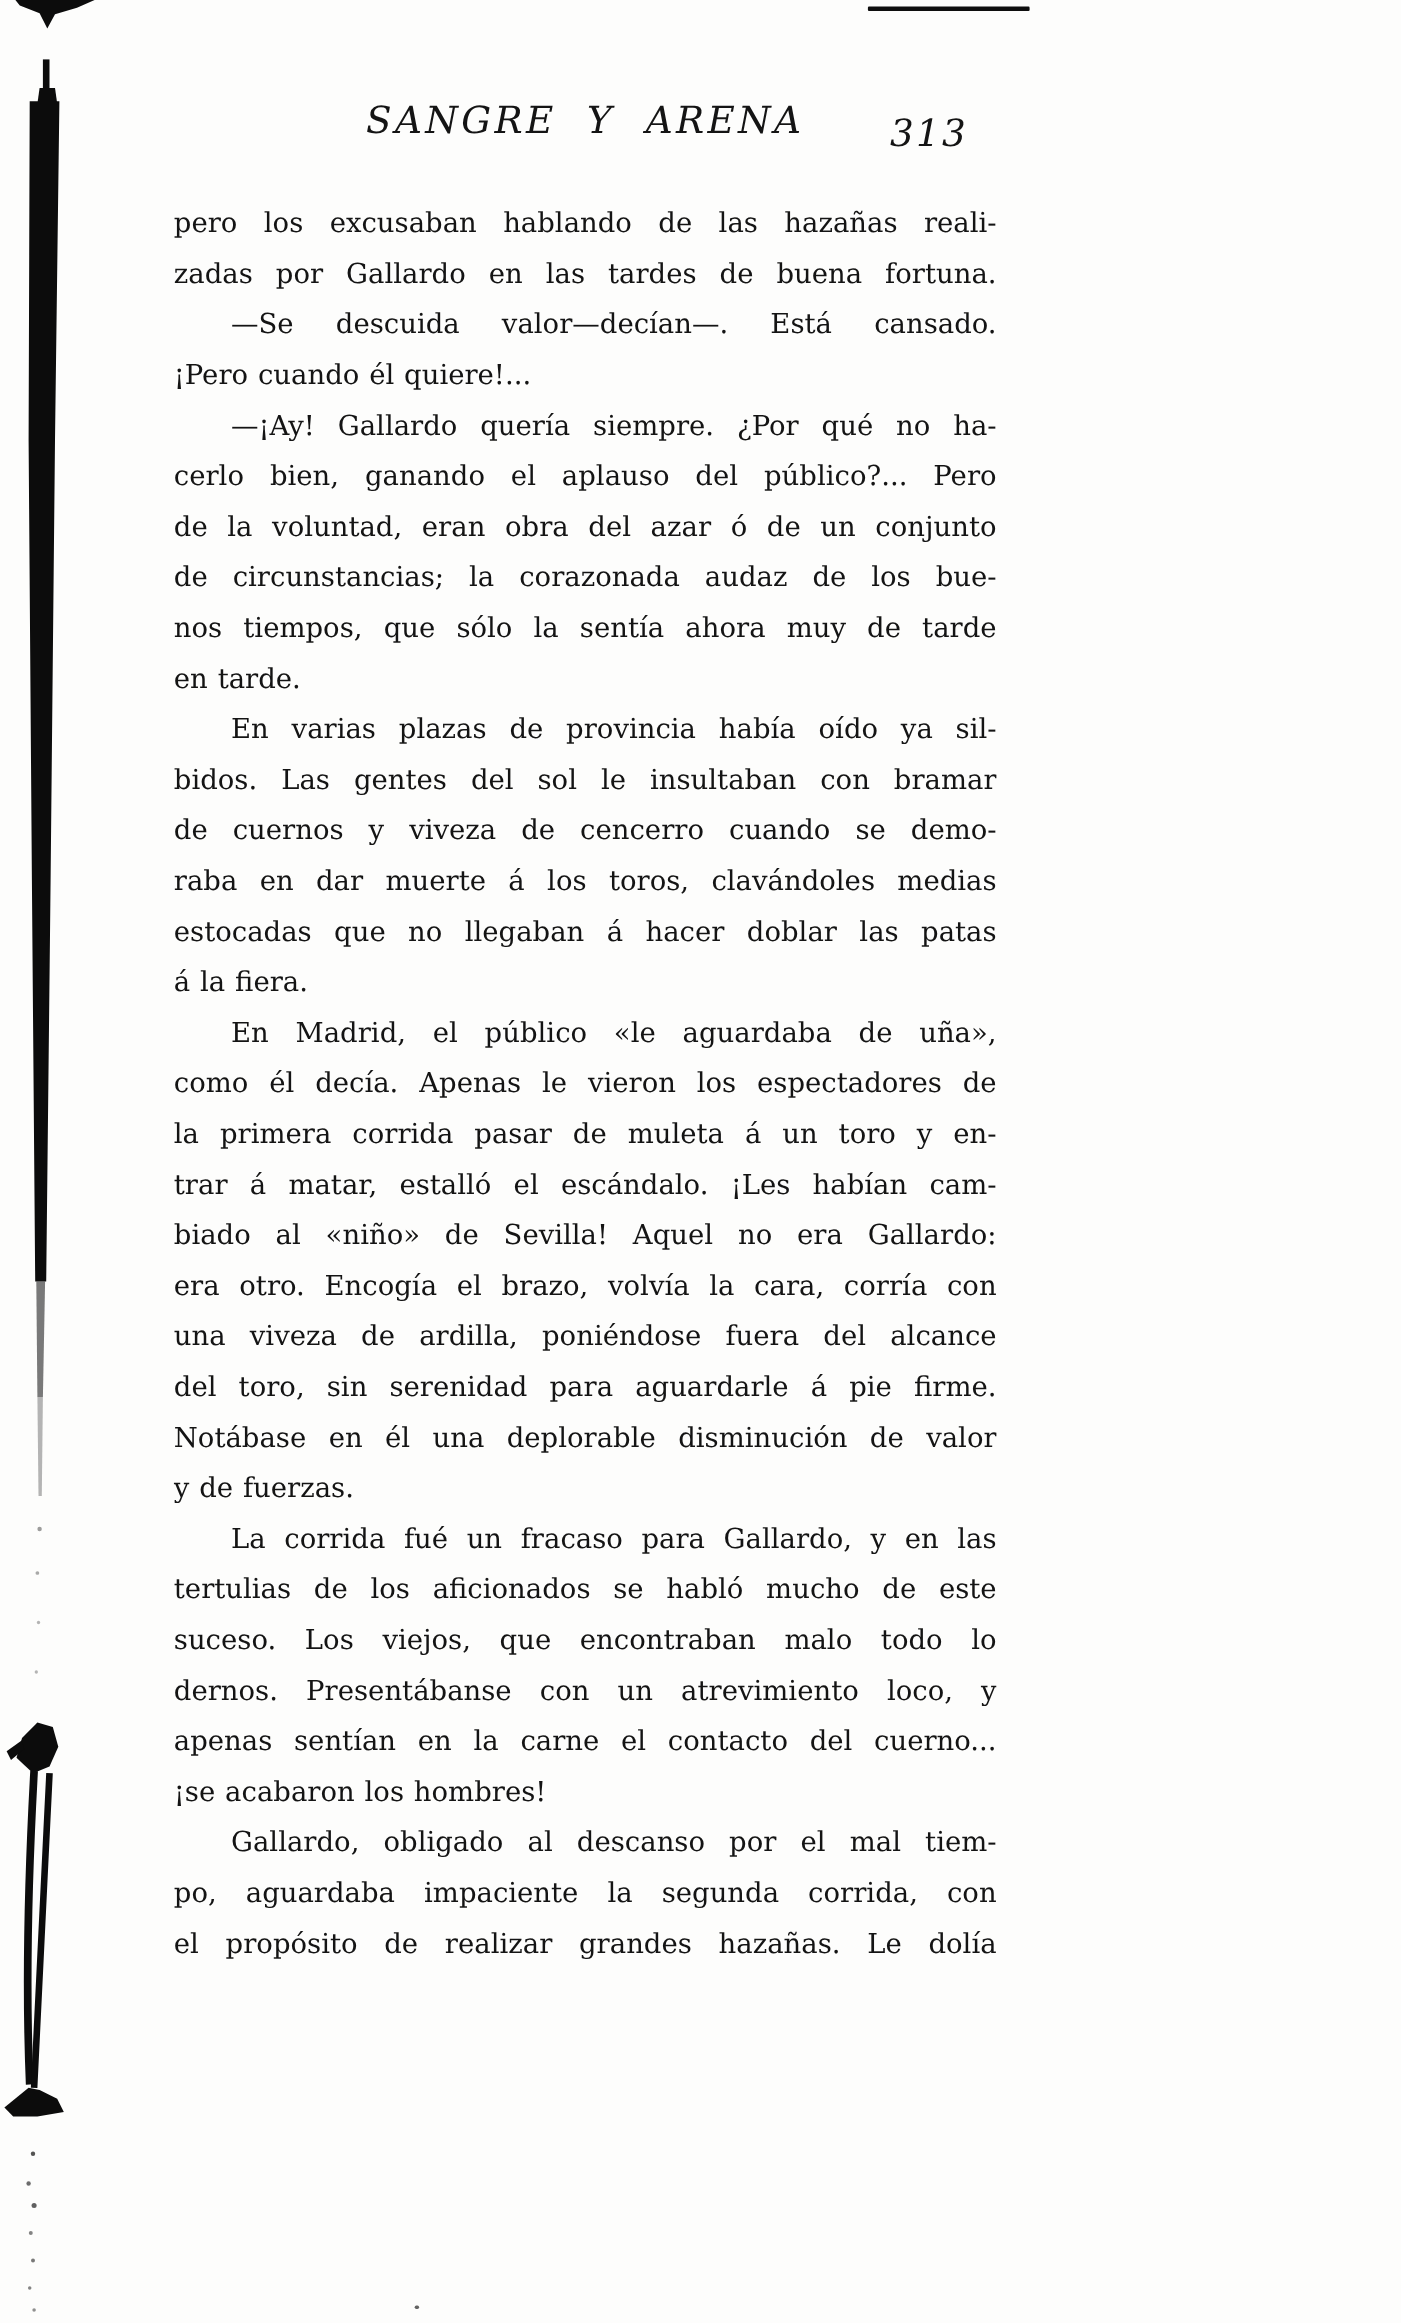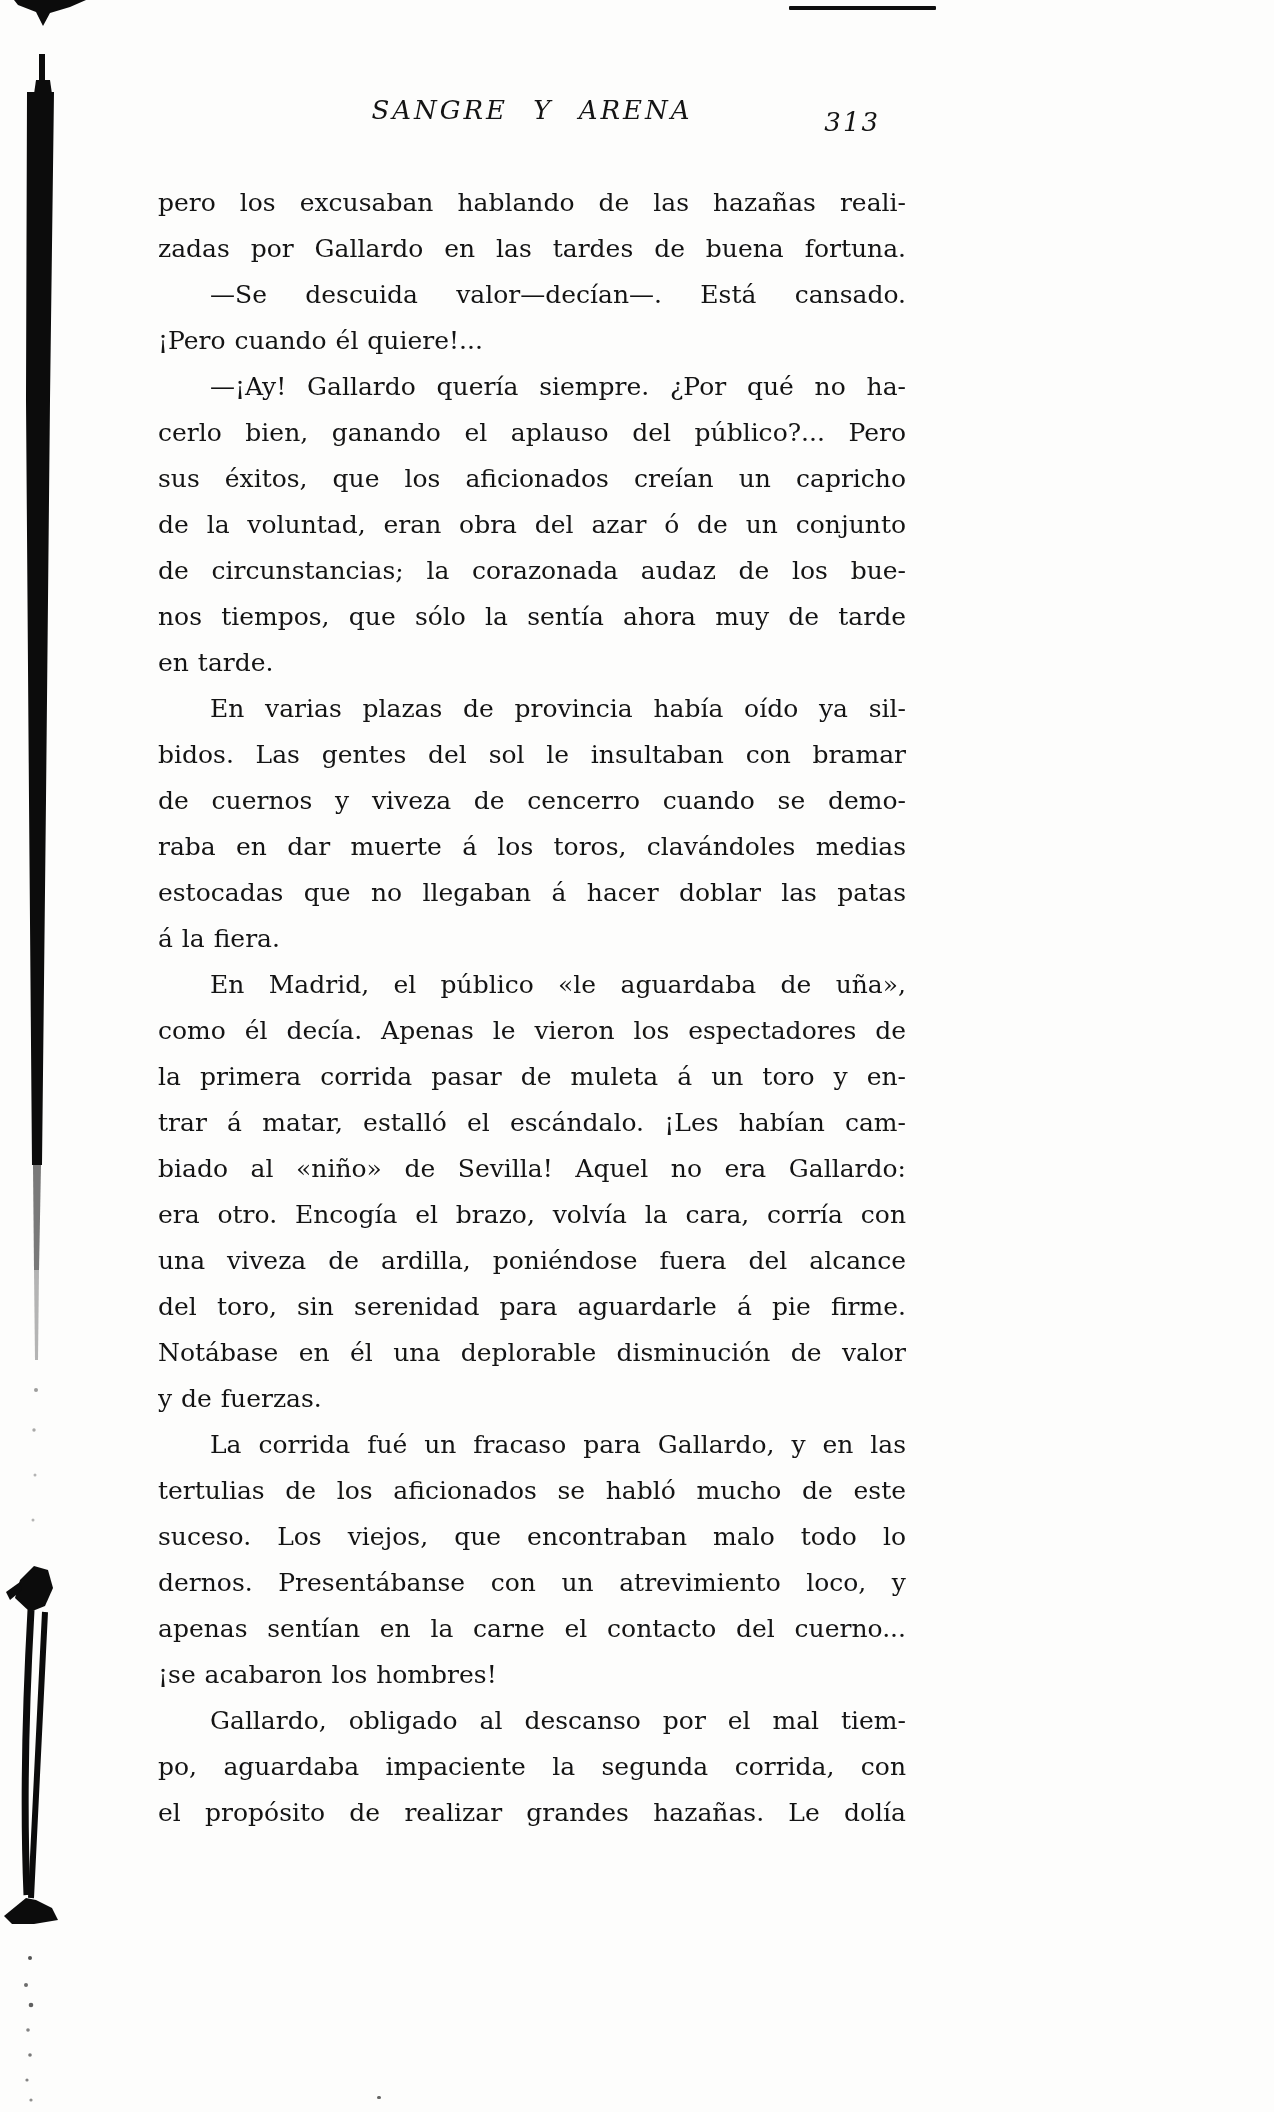--- a/index.html
+++ b/index.html
@@ -15,21 +15,21 @@
     background:#fdfdfc;
     overflow:hidden;
   }
   
   .text-block {
     position:absolute; left:158px; top:92px; width:748px;
     color:#141414;
   }
   .page-header {
     position:relative; height:36px;
-    font-style:italic; font-size:26px; line-height:36px;
+    font-style:italic; font-size:34px; line-height:36px;
   }
   .running-title {
     position:absolute; left:0; right:0;
     text-align:center;
     letter-spacing:3px; word-spacing:14px;
   }
   .page-number {
     position:absolute; right:26px; top:12px;
     letter-spacing:2px;
   }
@@ -91,21 +91,20 @@
       <span class="page-number">313</span>
     </div>
 
     <div class="page-body">
       <div class="ln j">pero los excusaban hablando de las hazañas reali-</div>
       <div class="ln j">zadas por Gallardo en las tardes de buena fortuna.</div>
       <div class="ln j in">—Se descuida valor—decían—. Está cansado.</div>
       <div class="ln">¡Pero cuando él quiere!...</div>
       <div class="ln j in">—¡Ay! Gallardo quería siempre. ¿Por qué no ha-</div>
       <div class="ln j">cerlo bien, ganando el aplauso del público?... Pero</div>
-      <div class="ln j">sus éxitos, que los aficionados creían un capricho</div>
       <div class="ln j">de la voluntad, eran obra del azar ó de un conjunto</div>
       <div class="ln j">de circunstancias; la corazonada audaz de los bue-</div>
       <div class="ln j">nos tiempos, que sólo la sentía ahora muy de tarde</div>
       <div class="ln">en tarde.</div>
       <div class="ln j in">En varias plazas de provincia había oído ya sil-</div>
       <div class="ln j">bidos. Las gentes del sol le insultaban con bramar</div>
       <div class="ln j">de cuernos y viveza de cencerro cuando se demo-</div>
       <div class="ln j">raba en dar muerte á los toros, clavándoles medias</div>
       <div class="ln j">estocadas que no llegaban á hacer doblar las patas</div>
       <div class="ln">á la fiera.</div>

